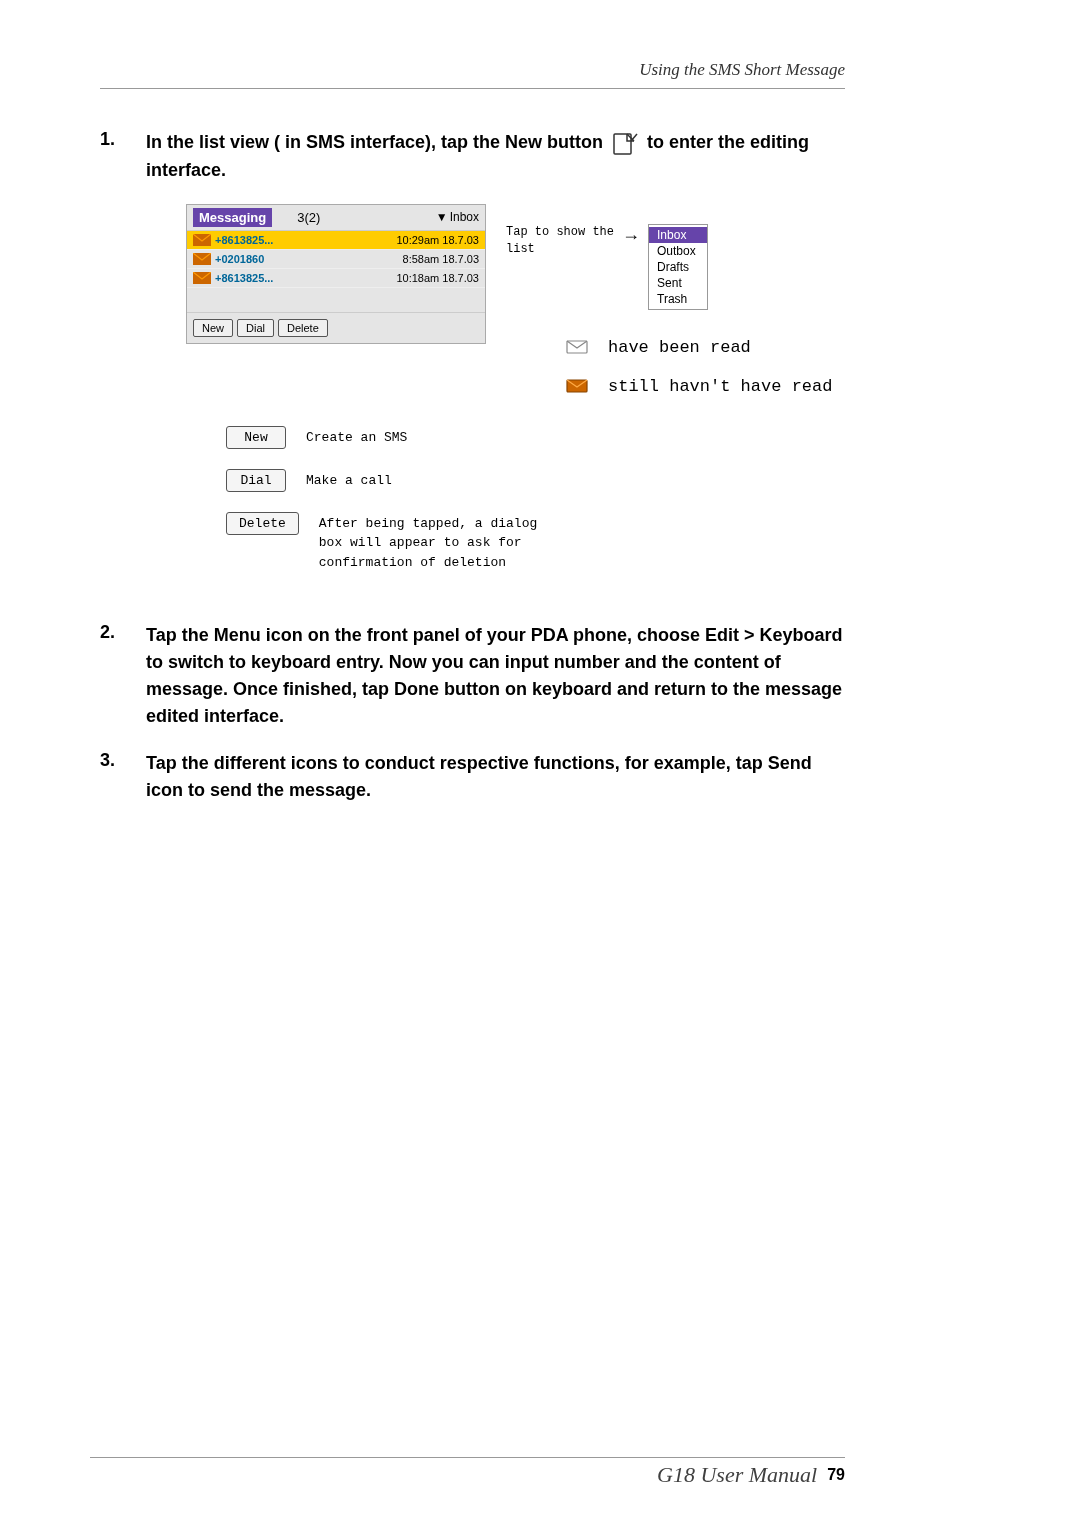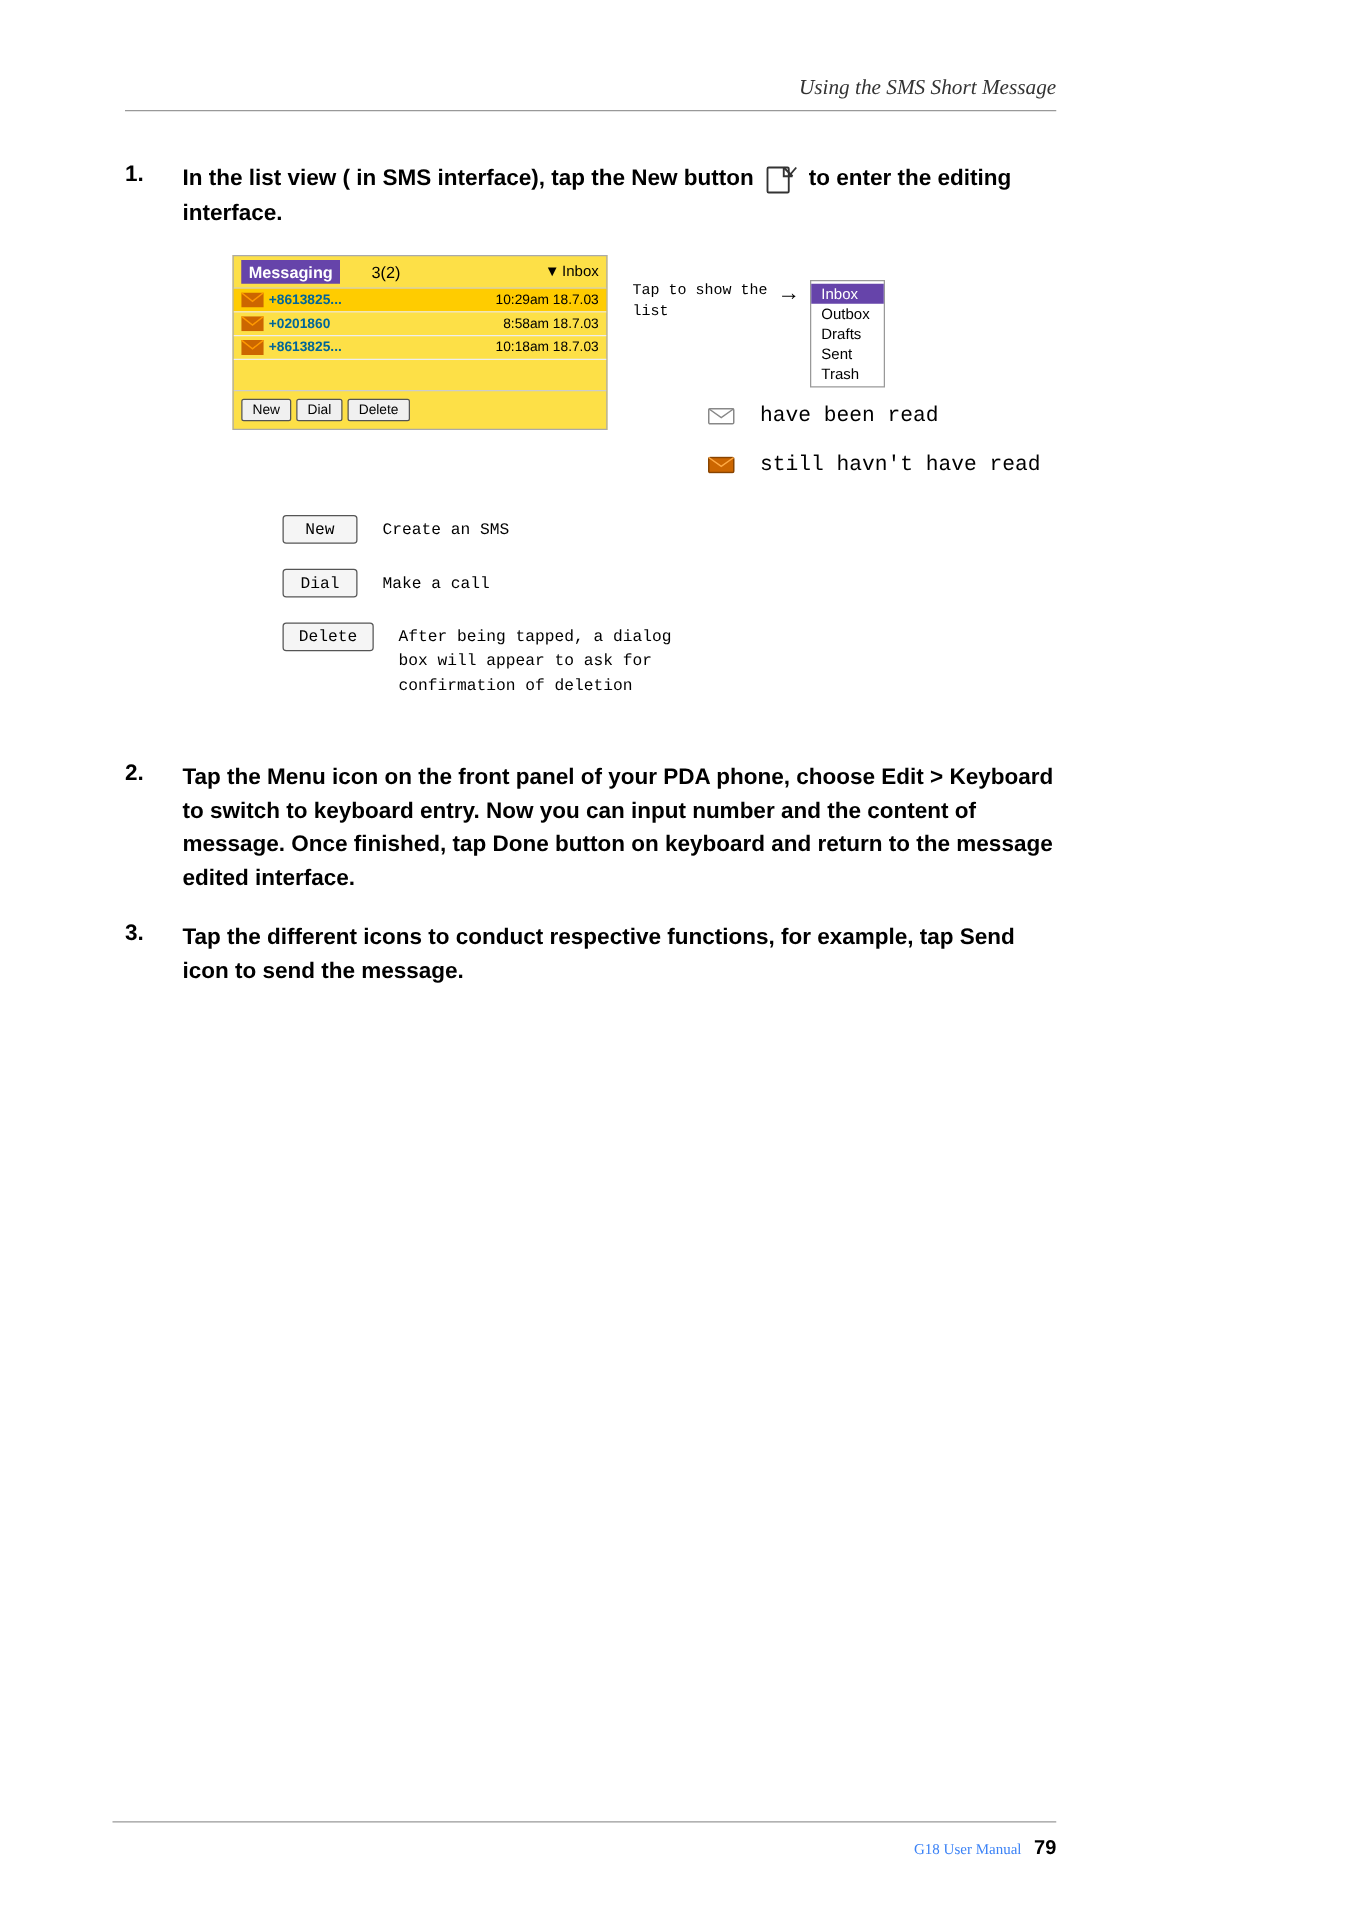--- a/index.html
+++ b/index.html
@@ -67,21 +67,21 @@
     .step-text {
       font-size: 18px;
       font-weight: bold;
       font-family: Arial, sans-serif;
       line-height: 1.5;
     }
 
     .phone-screen {
       border: 1px solid #aaa;
       width: 300px;
-      background: #fde047;
+      background: #e5e5e5;
       font-family: 'Courier New', monospace;
       font-size: 12px;
     }
 
     .screen-header {
       display: flex;
       align-items: center;
       padding: 3px 6px;
       border-bottom: 1px solid #ccc;
       gap: 6px;
@@ -221,22 +221,23 @@
       position: absolute;
       bottom: 40px;
       left: 90px;
       right: 90px;
       display: flex;
       justify-content: flex-end;
       align-items: center;
       gap: 10px;
     }
     .footer-text {
-      font-size: 12px;
-      color: #3b82f6;
+      font-style: italic;
+      font-size: 22px;
+      color: #404040;
     }
     .footer-number {
       font-size: 16px;
       font-weight: bold;
       font-family: Arial, sans-serif;
     }
 
     
     .env-icon {
       display: inline-block;
@@ -246,21 +247,21 @@
     .mockup-wrapper {
       display: flex;
       gap: 20px;
       margin: 20px 0 20px 40px;
       align-items: flex-start;
     }
 
     .right-annotations {
       display: flex;
       flex-direction: column;
-      gap: 4px;
+      gap: 18px;
       margin-top: 20px;
       justify-content: space-between;
     }
   </style>
 </head>
 <body>
 
 <div class="page-container">
 
   <div class="header-line">

